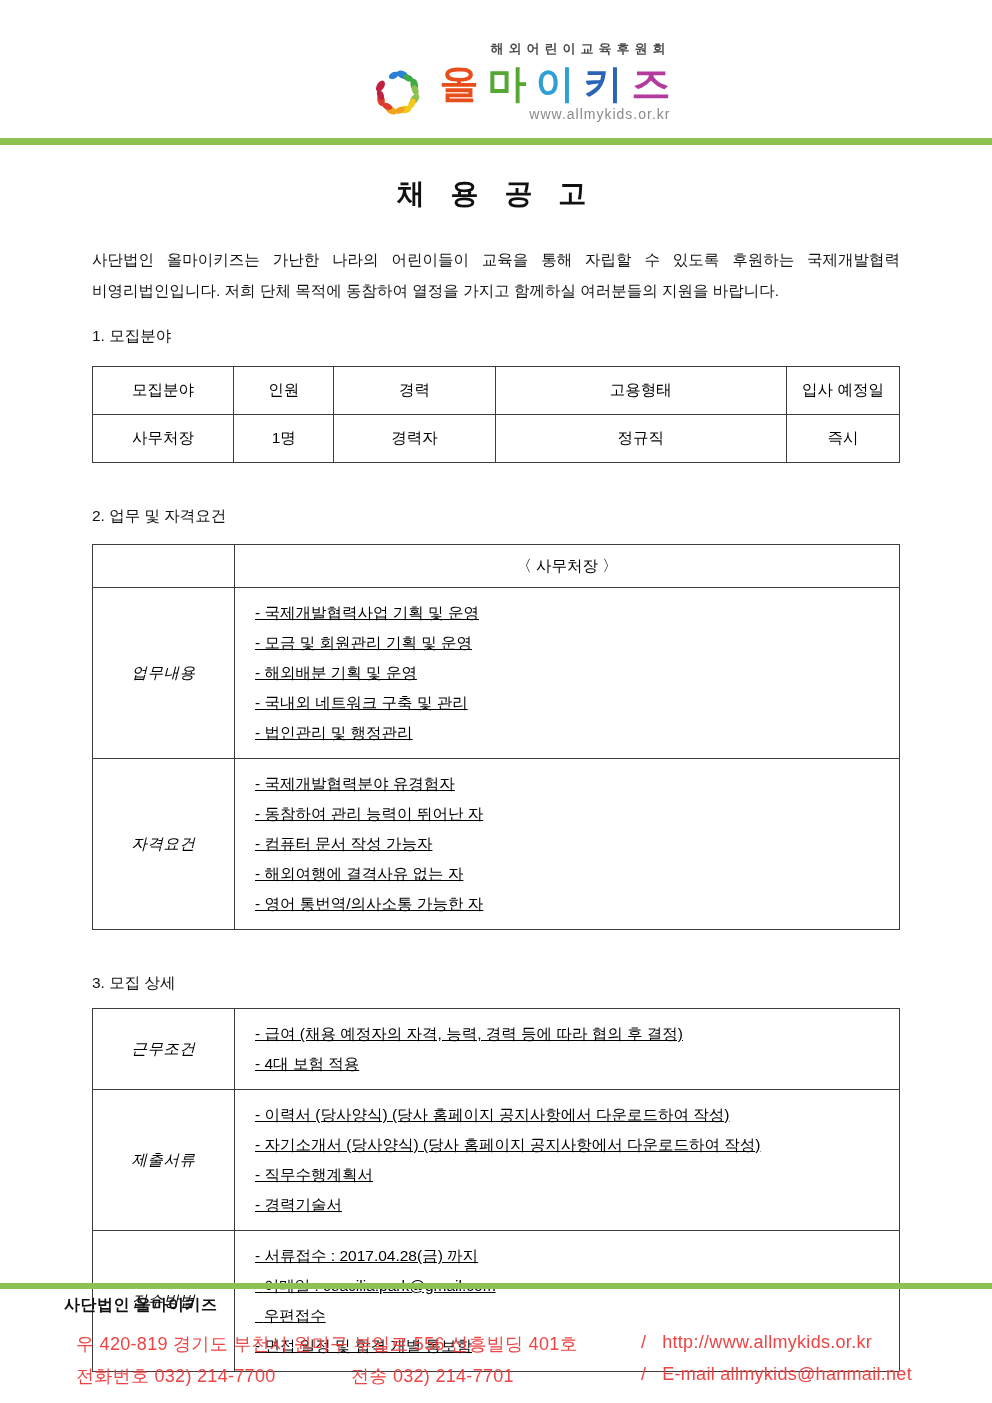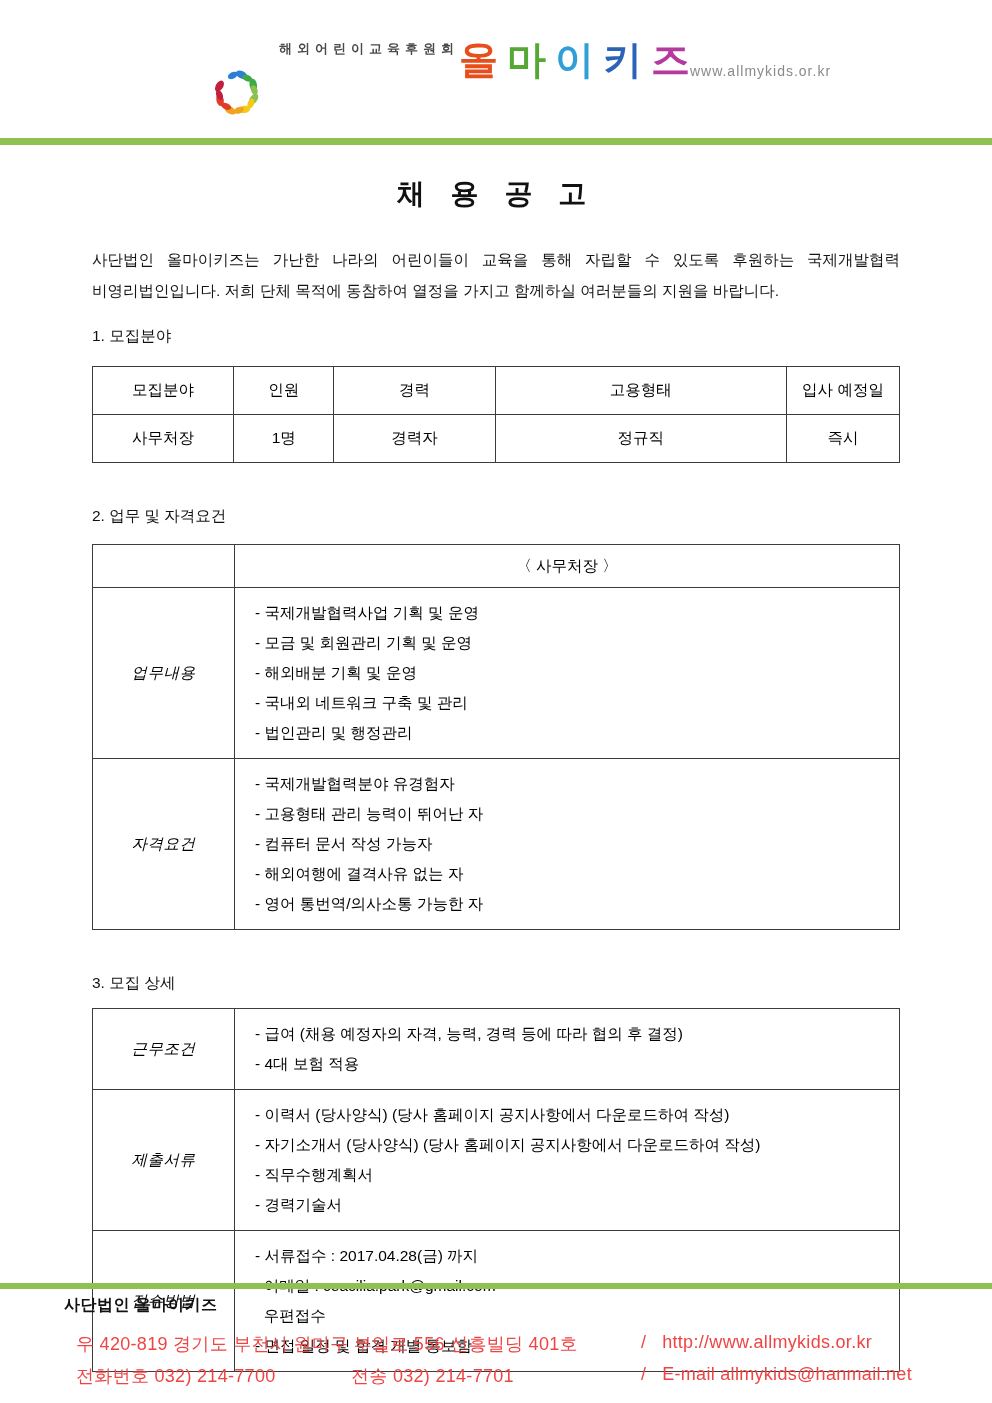--- a/index.html
+++ b/index.html
@@ -16,21 +16,21 @@
   
   .logo-area {
     margin-top: 40px;
     display: flex;
     justify-content: center;
     align-items: flex-start;
     gap: 10px;
     transform: translateX(22px);
   }
   .flower-svg { width: 64px; height: 64px; margin-top: 20px; }
-  .logo-text { display: flex; flex-direction: row; align-items: flex-start; }
+  .logo-text { display: flex; flex-direction: column; align-items: flex-end; }
   .org-subtitle {
     font-size: 13px; font-weight: 600; color: #4a4a4a;
     letter-spacing: 5px; margin-bottom: 6px; white-space: nowrap;
   }
   .brand-letters { display: flex; gap: 9px; align-items: baseline; }
   .brand-letters span {
     font-size: 39px; font-weight: 700; line-height: 1; letter-spacing: 0;
   }
   .website-text {
     font-size: 14px; color: #8a8a8a; letter-spacing: 1px; margin-top: 3px;
@@ -78,20 +78,21 @@
   .t2 { margin-top: 17px; }
   .t3 { margin-top: 14px; }
   .label-cell {
     text-align: center; vertical-align: middle;
     letter-spacing: 0.5px;
     font-style: italic;
   }
   .content-cell {
     padding: 10px 10px 10px 20px;
     vertical-align: middle;
+    text-decoration: underline;
   }
   .header-cell { height: 43px; text-align: center; vertical-align: middle; }
   .item-list div {
     line-height: 30px;
     white-space: pre-wrap;
   }
   .t2 .r-tall { height: 149px; }
   .t3 .r1 { height: 64px; margin-left: 16px; }
   .t3 .r2 { height: 122px; }
   .t3 .r3 { height: 114px; }
@@ -199,21 +200,21 @@
             <div>- 국내외 네트워크 구축 및 관리</div>
             <div>- 법인관리 및 행정관리</div>
           </div>
         </td>
       </tr>
       <tr class="r-tall">
         <td class="label-cell">자격요건</td>
         <td class="content-cell">
           <div class="item-list">
             <div>- 국제개발협력분야 유경험자</div>
-            <div>- 고용형태 관리 능력이 뛰어난 자</div>
+            <div>- 동참하여 관리 능력이 뛰어난 자</div>
             <div>- 컴퓨터 문서 작성 가능자</div>
             <div>- 해외여행에 결격사유 없는 자</div>
             <div>- 영어 통번역/의사소통 가능한 자</div>
           </div>
         </td>
       </tr>
     </tbody>
   </table>
 
   <div class="section-heading sh3">3. 모집 상세</div>

